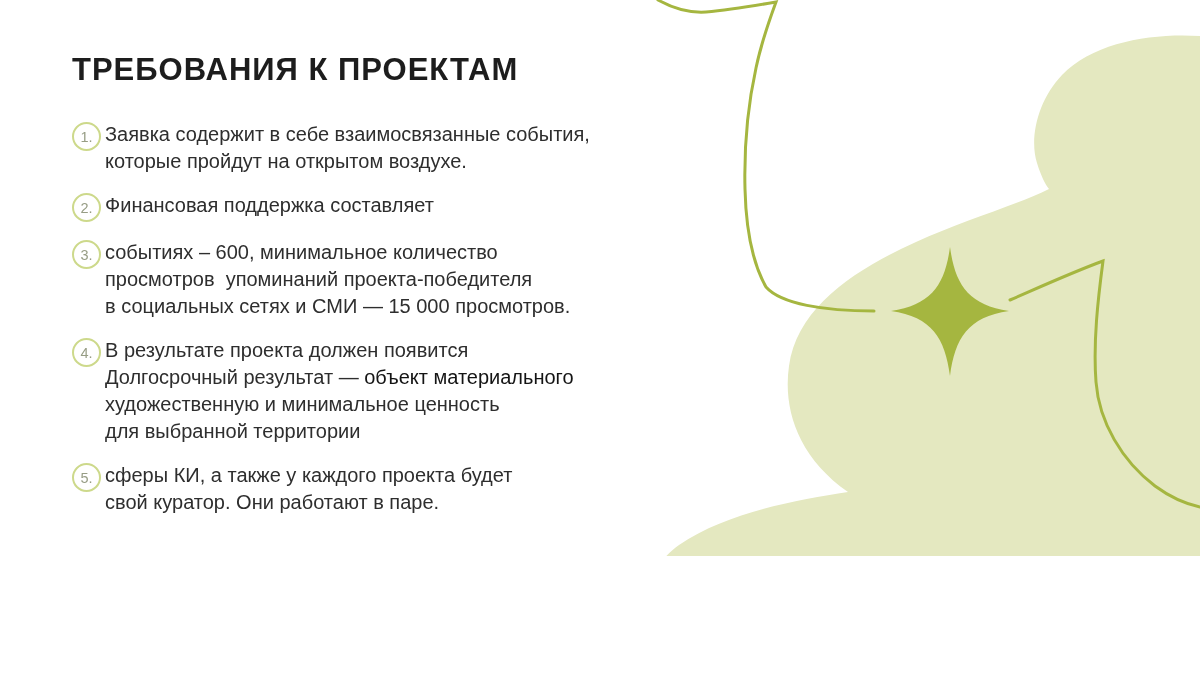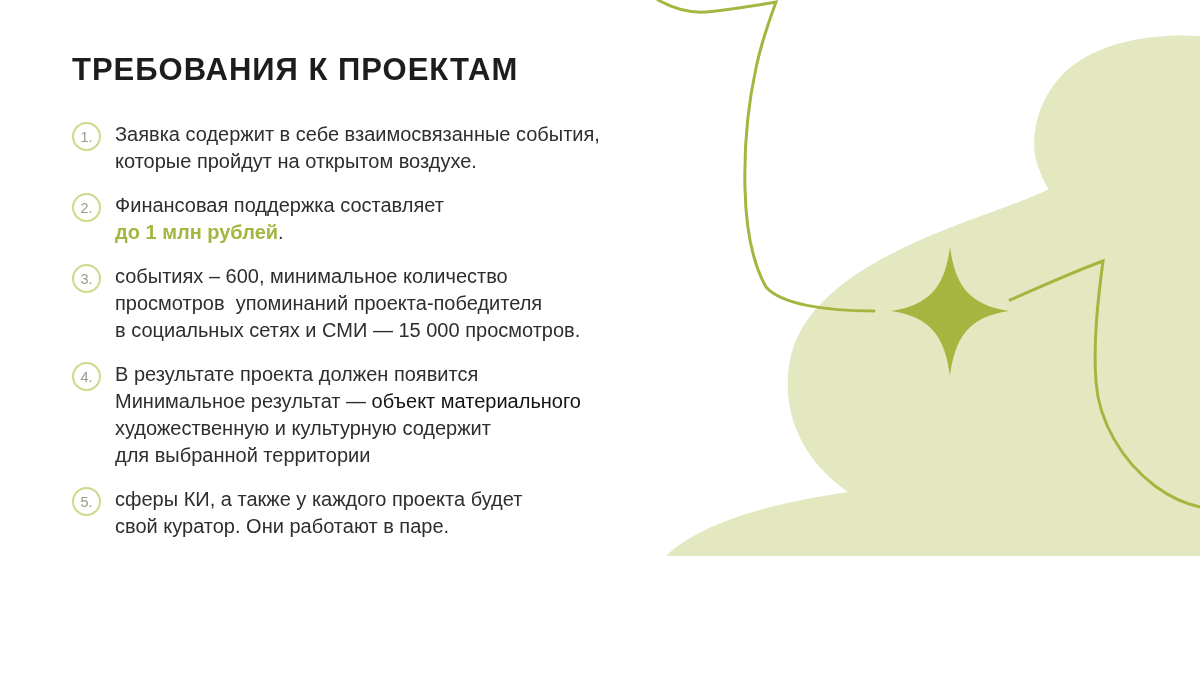--- a/index.html
+++ b/index.html
@@ -19,21 +19,21 @@
   .req-list{
     position:absolute; left:72px; top:121px; margin:0; padding:0; list-style:none;
   }
   .req-item{display:flex; align-items:flex-start; margin-bottom:17px;}
   .num{
     flex:0 0 auto; width:29px; height:29px; box-sizing:border-box;
     border:2px solid var(--ring); border-radius:50%;
     display:flex; align-items:center; justify-content:center;
     font-size:14.5px; color:var(--num); margin-top:1px; padding-top:1px;
   }
-  .item-text{margin-left:14px; font-size:20px; line-height:27px; color:var(--text);}
+  .item-text{margin-left:4px; font-size:20px; line-height:27px; color:var(--text);}
   .line{white-space:pre;}
   .seg-normal{}
   .seg-green{font-weight:bold; color:var(--accent);}
   .seg-dark{font-weight:normal; color:var(--bolddark);}
 </style>
 </head>
 <body>
 
 <div class="slide">
 
@@ -76,39 +76,38 @@
     <div class="item-text">
           <div class="line"><span class="seg-normal">Заявка содержит в себе взаимосвязанные события,</span></div>
           <div class="line"><span class="seg-normal">которые пройдут на открытом воздухе.</span></div>
         </div>
   </li>
 
   <li class="req-item">
     <span class="num">2.</span>
     <div class="item-text">
           <div class="line"><span class="seg-normal">Финансовая поддержка составляет</span></div>
-          <div class="line"><span class="seg-green">до 1 млн рублей</span><span class="seg-normal">.</span></div>
         </div>
   </li>
 
   <li class="req-item">
     <span class="num">3.</span>
     <div class="item-text">
           <div class="line"><span class="seg-normal">событиях – 600, минимальное количество</span></div>
           <div class="line"><span class="seg-normal">просмотров  упоминаний проекта-победителя</span></div>
           <div class="line"><span class="seg-normal">в социальных сетях и СМИ — 15 000 просмотров.</span></div>
         </div>
   </li>
 
   <li class="req-item">
     <span class="num">4.</span>
     <div class="item-text">
           <div class="line"><span class="seg-normal">В результате проекта должен появится</span></div>
-          <div class="line"><span class="seg-normal">Минимальное результат — </span><span class="seg-dark">объект материального</span></div>
-          <div class="line"><span class="seg-normal">художественную и культурную содержит</span></div>
+          <div class="line"><span class="seg-normal">Долгосрочный результат — </span><span class="seg-dark">объект материального</span></div>
+          <div class="line"><span class="seg-normal">художественную и минимальное ценность</span></div>
           <div class="line"><span class="seg-normal">для выбранной территории</span></div>
         </div>
   </li>
 
   <li class="req-item">
     <span class="num">5.</span>
     <div class="item-text">
           <div class="line"><span class="seg-normal">сферы КИ, а также у каждого проекта будет</span></div>
           <div class="line"><span class="seg-normal">свой куратор. Они работают в паре.</span></div>
         </div>

